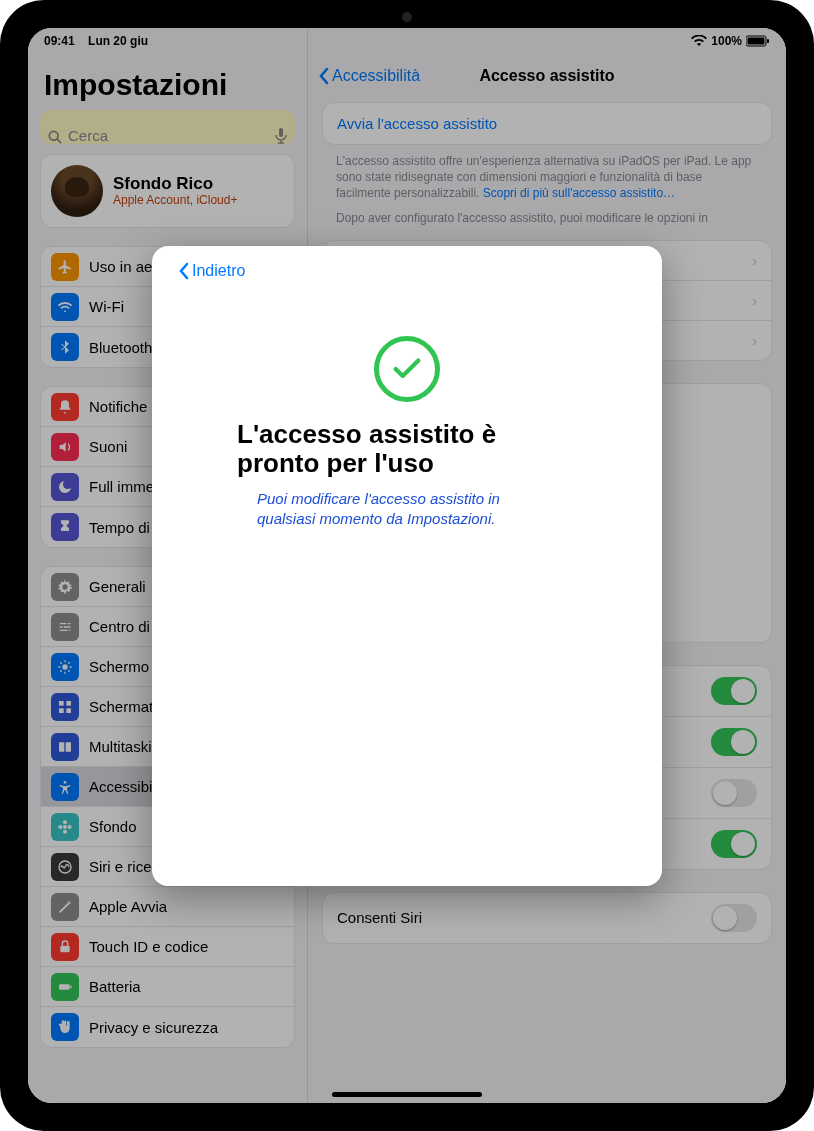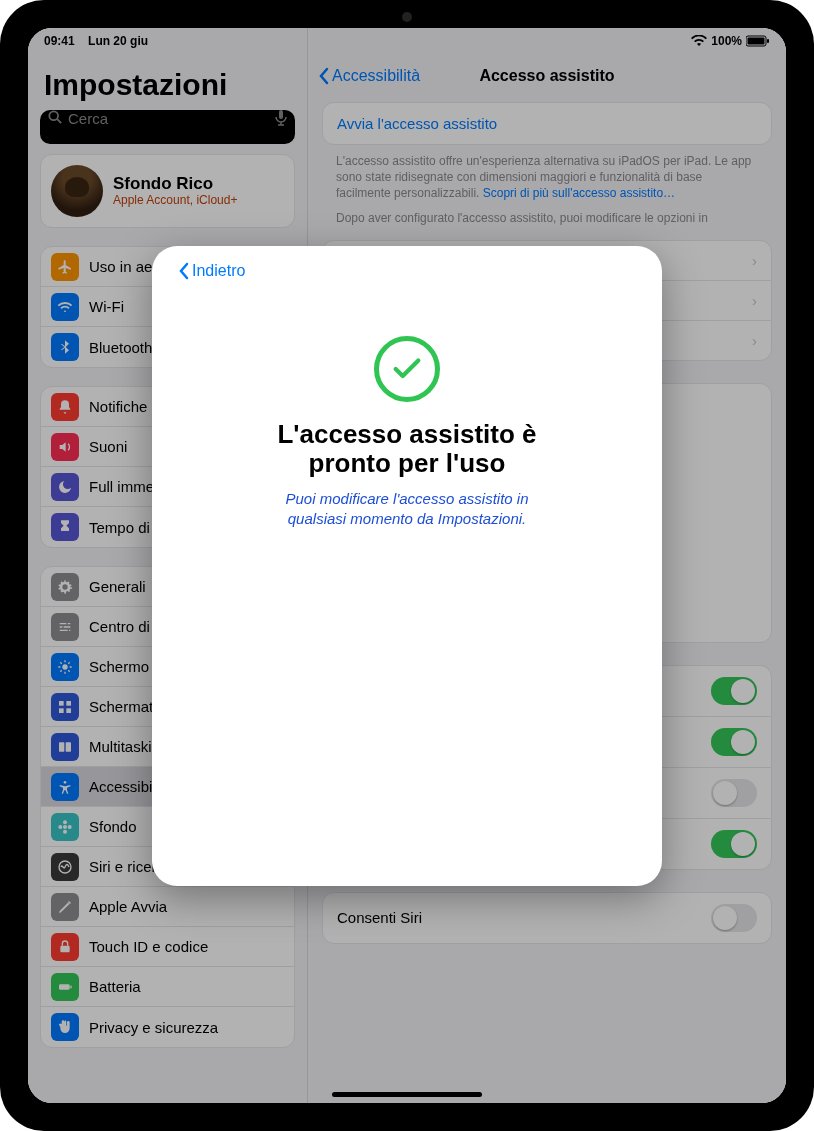--- a/index.html
+++ b/index.html
@@ -52,22 +52,22 @@
     flex: 1; height: 100%;
     background: #f2f2f7;
     padding-top: 26px;
     overflow: hidden;
     position: relative;
   }
 
   
   .sidebar-title { font-size: 30px; font-weight: 700; padding: 6px 16px 8px; }
   .search {
-    margin: 0 12px 10px; background: #000000; border-radius: 10px;
-    height: 34px; display: flex; align-items: flex-start; padding: 0 8px; color: #8a8a8e;
+    margin: 0 12px 10px; background: #fef9c3; border-radius: 10px;
+    height: 34px; display: flex; align-items: flex-end; padding: 0 8px; color: #8a8a8e;
   }
   .search svg { flex: none; }
   .search span { margin-left: 6px; font-size: 15px; flex: 1; }
   .search .mic { color: #8a8a8e; }
 
   .account-card {
     margin: 0 12px 18px; background: #fff; border-radius: 12px;
     display: flex; align-items: center; padding: 10px; gap: 10px;
     border: 1px solid #e5e5ea;
   }
@@ -136,30 +136,30 @@
   }
   .preview-caption { font-size:12px; color:#8a8a8e; text-align:left; padding:4px 2px 0;}
 
   
   .dim {
     position: absolute; inset: 0; background: rgba(0,0,0,0.30);
     z-index: 10;
   }
   .modal {
     position: absolute; left: 50%; top: 50%; transform: translate(-50%, -50%);
-    width: 510px; height: 640px; background: #fff; border-radius: 25px;
+    width: 510px; height: 640px; background: #fff; border-radius: 16px;
     z-index: 11; padding: 16px 26px 12px;
     display: flex; flex-direction: column;
     box-shadow: 0 12px 40px rgba(0,0,0,.35);
   }
   .modal-back {
     color:#007aff; font-size:16px; display:flex; align-items:center; gap:2px;
     align-self:flex-start;
   }
-  .modal-center { flex:1; display:flex; flex-direction:column; align-items:center; padding-top:56px; text-align:center; }
+  .modal-center { flex:1; display:flex; flex-direction:column; align-items:center; padding-top:56px; }
   .check-circle {
     width:66px; height:66px; border-radius:50%; border:5px solid #30c552;
     display:flex; align-items:center; justify-content:center; margin-bottom:18px;
   }
   .check-circle svg { width:34px; height:34px; color:#30c552; }
   .modal-title { font-size:26px; font-weight:700; line-height:1.15; margin-bottom:10px; max-width:340px;}
   .modal-sub { font-size:15px; color:#1d4ed8; max-width:300px; line-height:1.3;font-style:italic;}
   .modal-actions { padding-bottom:6px; }
   .primary-btn {
     width:360px; height:44px; margin:0 auto 6px; display:flex; align-items:center; justify-content:center;

